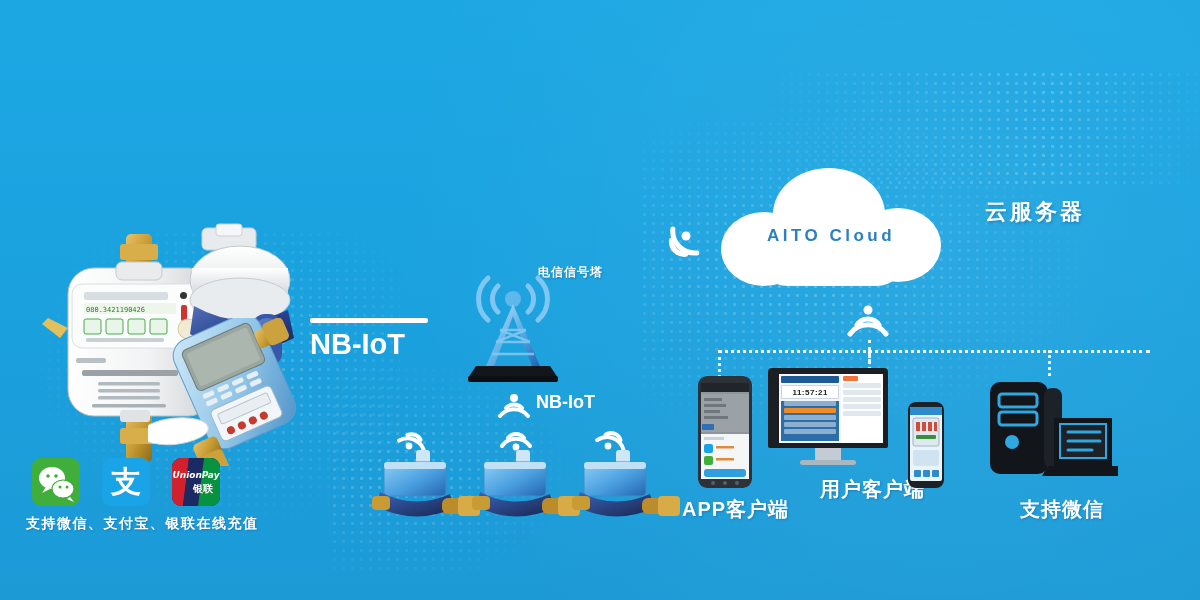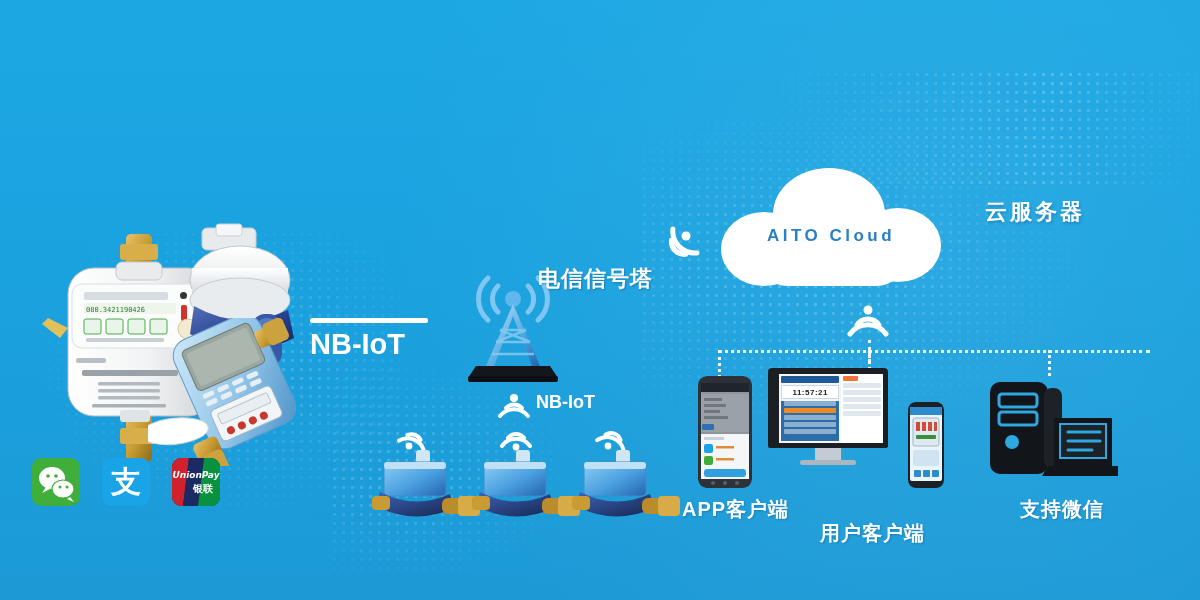--- a/index.html
+++ b/index.html
@@ -65,21 +65,21 @@
   
   #nbiot-1 { position:absolute; left:310px; top:318px; color:#fff; }
   #nbiot-1 .bar { width:118px; height:5px; background:#fff; border-radius:2px; margin-bottom:5px; }
   #nbiot-1 .txt { font-size:29px; font-weight:bold; letter-spacing:0px; }
   #nbiot-2 {
     position:absolute; left:536px; top:392px; color:#fff;
     font-size:18px; font-weight:bold;
   }
   #tower-label {
     position:absolute; left:538px; top:264px;
-    color:#fff; font-size:22px; font-weight:bold; letter-spacing:1px;
+    color:#fff; font-size:12px; font-weight:bold; letter-spacing:1px;
     text-shadow:1px 1px 2px rgba(0,60,110,0.35);
   }
 
   
   .hline {
     position:absolute; height:0;
     border-top:3px dotted rgba(255,255,255,0.92);
   }
   .vline {
     position:absolute; width:0;
@@ -271,20 +271,21 @@
     <div class="pay-icon" id="pay-union">
       <svg width="48" height="48" viewBox="0 0 48 48">
         <path d="M0 0 h17 l-6 48 h-11 Z" fill="#d0212c"></path>
         <path d="M17 0 h15 l-6 48 h-15 Z" fill="#1b2a63"></path>
         <path d="M32 0 h16 v48 h-22 Z" fill="#07923f"></path>
         <text x="24" y="20" font-size="9" font-weight="bold" fill="#fff" text-anchor="middle" font-family="DejaVu Sans, sans-serif" font-style="italic">UnionPay</text>
         <text x="31" y="34" font-size="10" font-weight="bold" fill="#fff" text-anchor="middle" font-family="DejaVu Sans, sans-serif">银联</text>
       </svg>
     </div>
   </div>
+  <div id="pay-caption">支持微信、支付宝、银联在线充值</div>
 
   <div id="nbiot-1">
     <div class="bar"></div>
     <div class="txt">NB-IoT</div>
   </div>
 
   <svg style="position:absolute; left:460px; top:268px;" width="106" height="118" viewBox="0 0 106 118">
     <defs>
       <linearGradient id="twr" x1="0" y1="0" x2="1" y2="1">
         <stop offset="0%" stop-color="#bfe4fb"></stop>
@@ -399,21 +400,21 @@
           <div class="rbar"></div>
           <div class="rbar"></div>
           <div class="rbar"></div>
           <div class="rbar"></div>
         </div>
       </div>
     </div>
     <div id="mon-stand"></div>
     <div id="mon-base"></div>
   </div>
-  <div class="caption" style="left:820px; top:520px;font-family:Liberation Serif, serif;">用户客户端</div>
+  <div class="caption" style="left:820px; top:476px;font-family:Liberation Serif, serif;">用户客户端</div>
 
   <svg class="phone" style="left:908px; top:402px;" width="36" height="86" viewBox="0 0 36 86">
     <rect x="0" y="0" width="36" height="86" rx="6" fill="#1c2127"></rect>
     <rect x="2" y="5" width="32" height="74" rx="2" fill="#eaf4fb"></rect>
     <rect x="2" y="5" width="32" height="8" fill="#2f8ccc"></rect>
     <rect x="5" y="16" width="26" height="28" rx="2" fill="#dfe9f0" stroke="#9fb6c6"></rect>
     <g fill="#d14b3a">
         <rect x="8" y="20" width="4" height="9"></rect>
         <rect x="14" y="20" width="4" height="9"></rect>
       <rect x="20" y="20" width="4" height="9"></rect>

